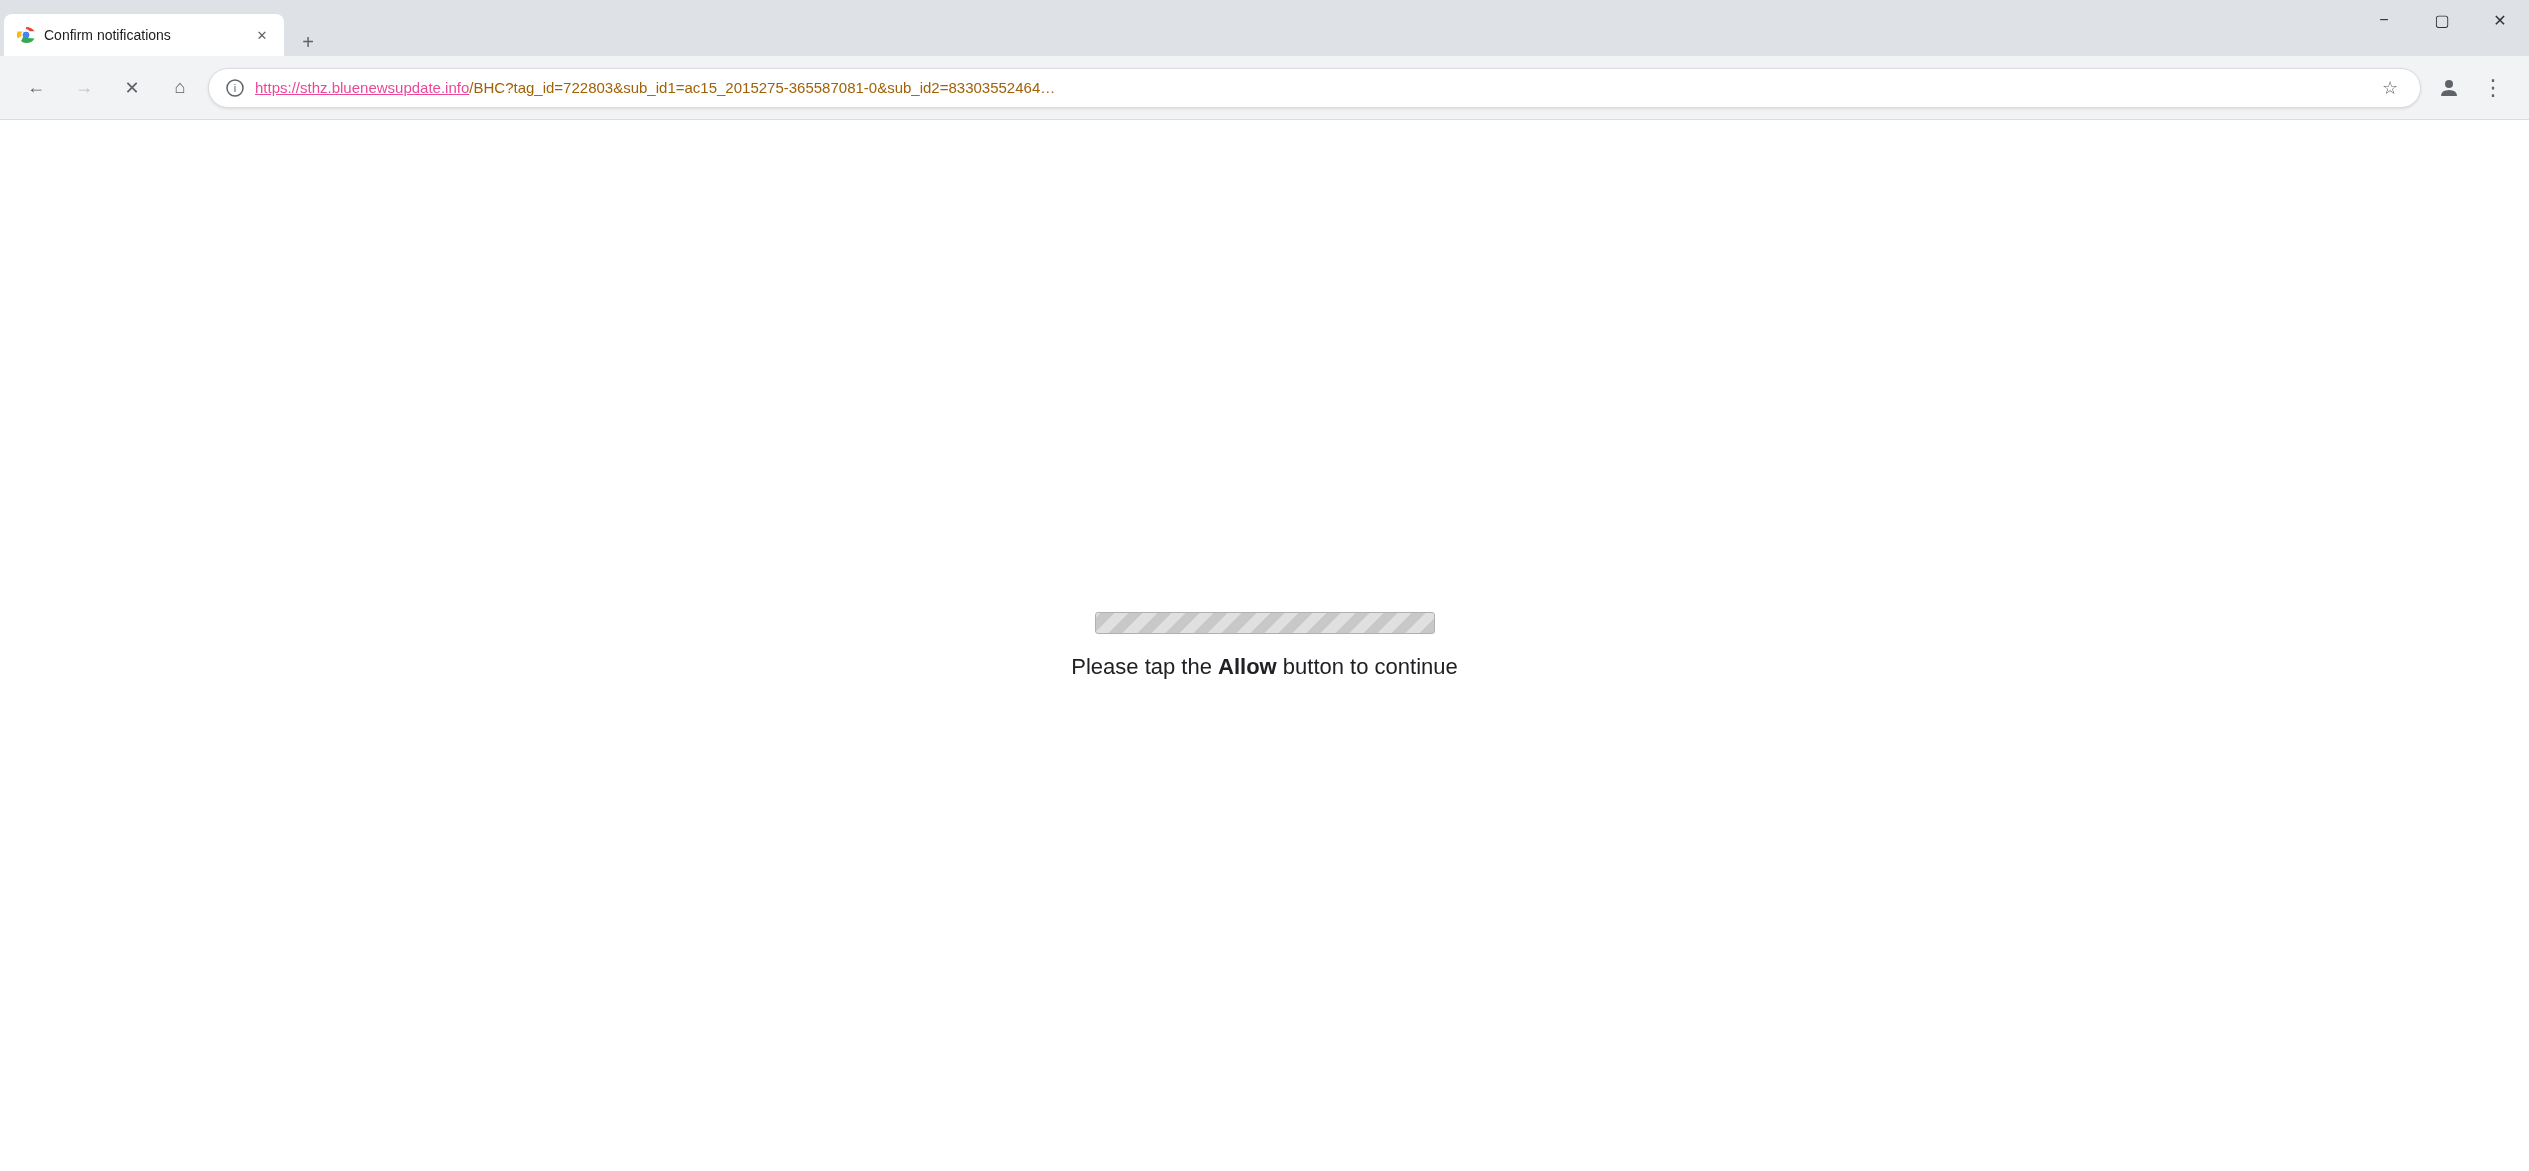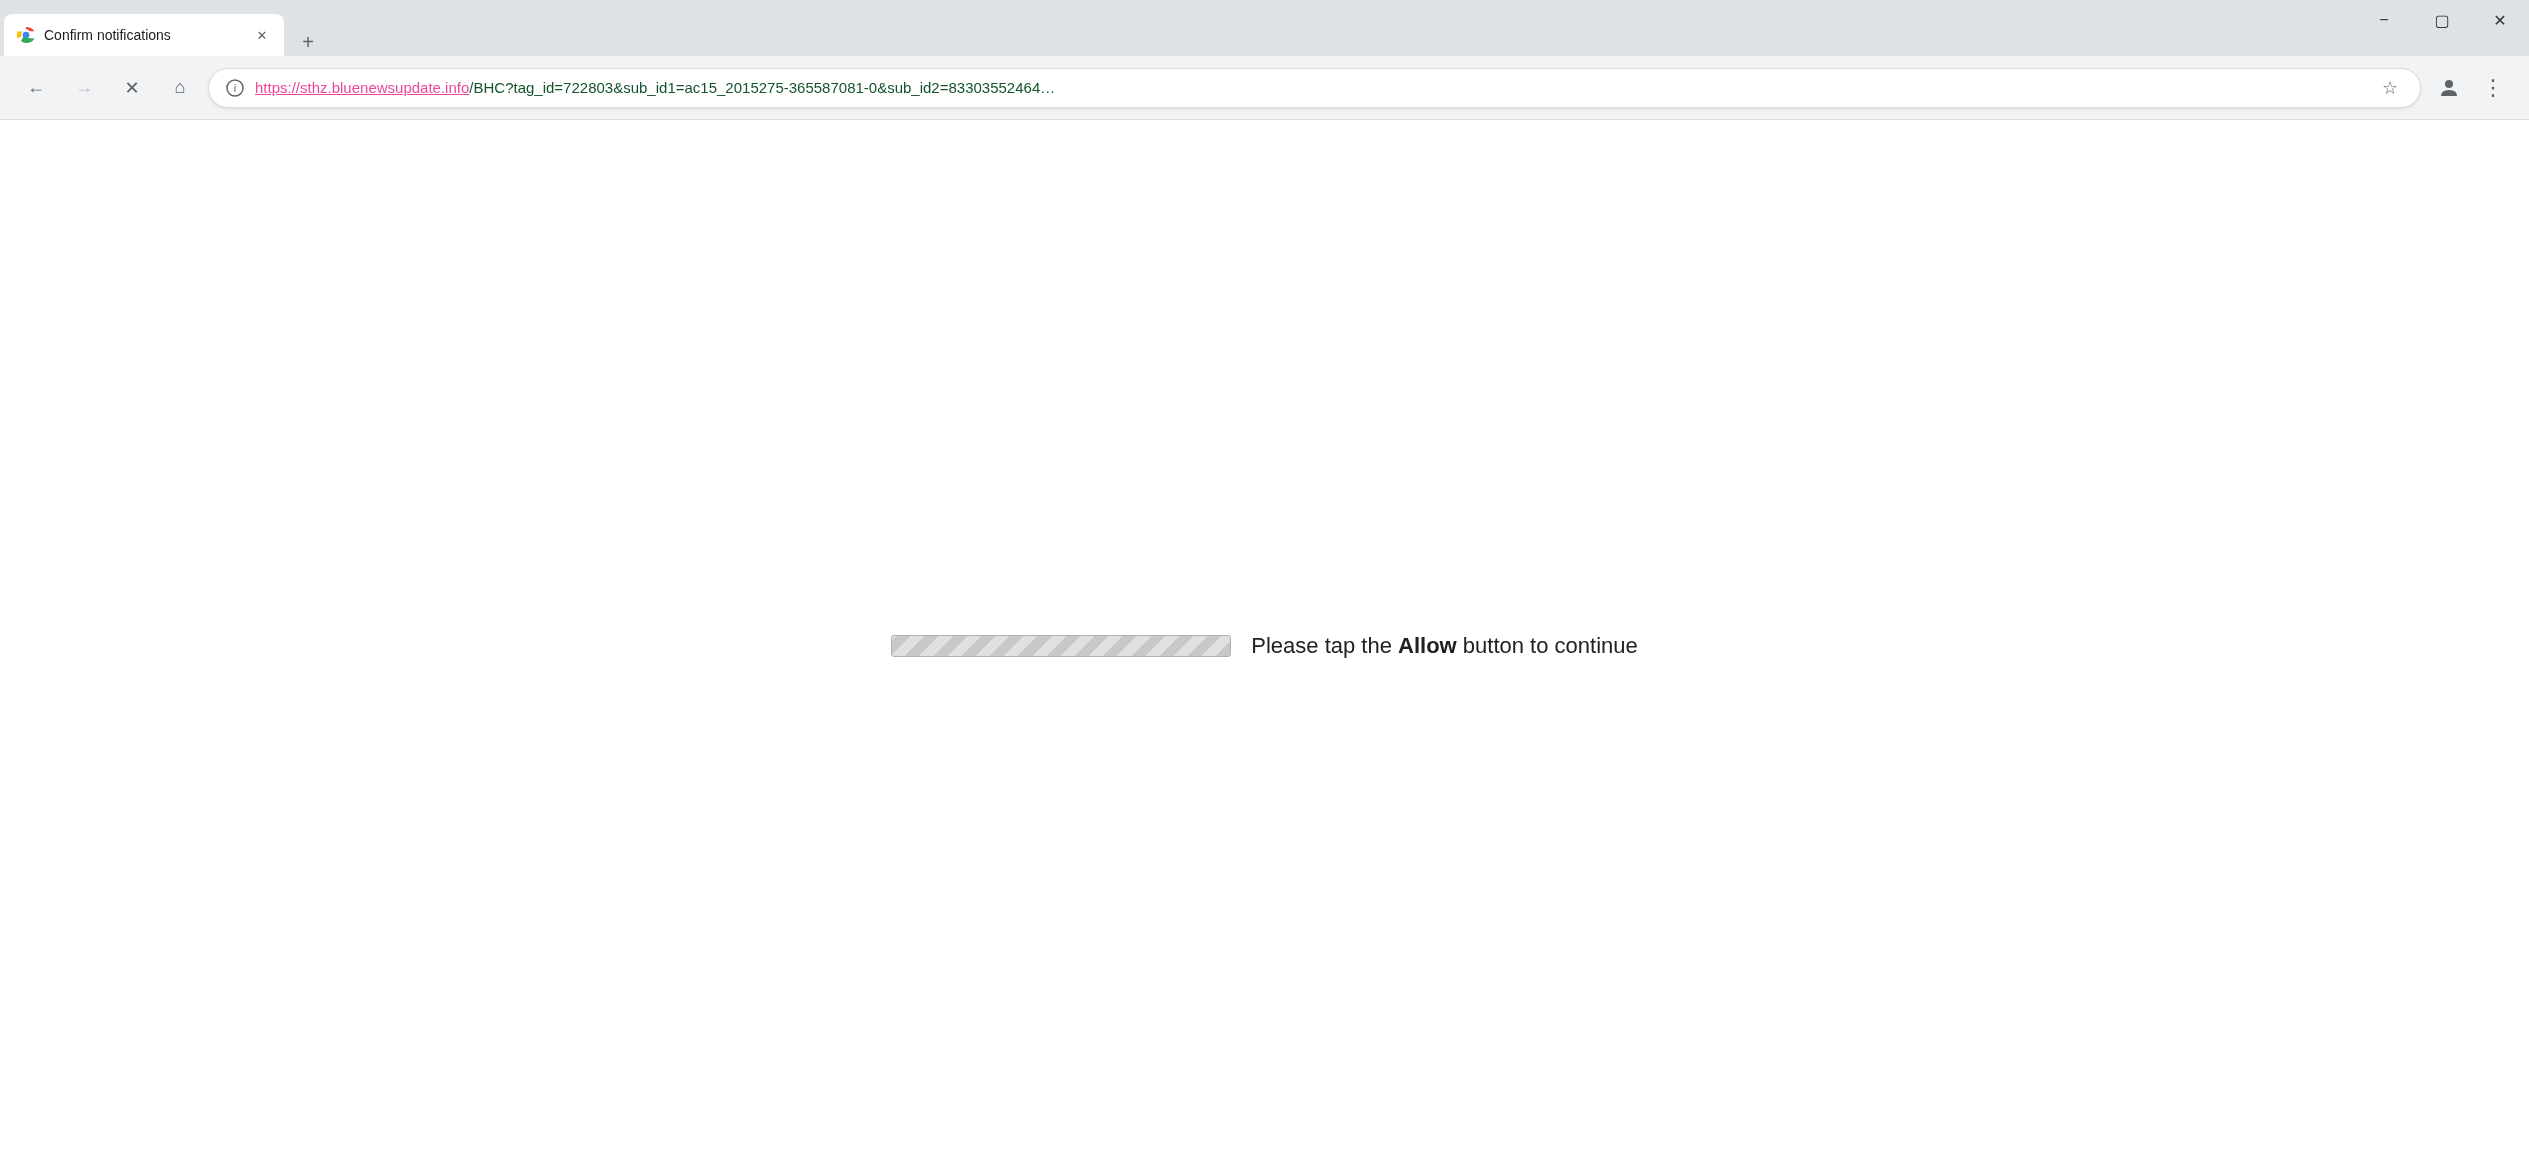--- a/index.html
+++ b/index.html
@@ -217,21 +217,21 @@
       background: transparent;
     }
 
     
     .page-content {
       flex: 1;
       background: #ffffff;
       display: flex;
       align-items: center;
       justify-content: center;
-      flex-direction: row;
+      flex-direction: column;
       gap: 20px;
     }
 
     .loading-bar-container {
       width: 340px;
       height: 22px;
     }
 
     .loading-bar {
       width: 100%;
@@ -300,21 +300,21 @@
     <button class="nav-btn">⌂</button>
 
     <div class="address-bar-container">
       <span class="info-icon">
         <svg width="18" height="18" viewBox="0 0 18 18" fill="none">
           <circle cx="9" cy="9" r="8" stroke="#5f6368" stroke-width="1.5"></circle>
           <text x="9" y="13" text-anchor="middle" font-size="11" fill="#5f6368" font-family="Arial">i</text>
         </svg>
       </span>
       <span class="address-text">
-        <span style="color:#ec4899;text-decoration:underline;">https://sthz.bluenewsupdate.info</span><span style="color:#14532d;">/BHC?tag_id=722803&amp;sub_id1=ac15_2015275-365587081-0&amp;sub_id2=83303552464…</span>
+        <span style="color:#ec4899;text-decoration:underline;">https://sthz.bluenewsupdate.info</span><span style="color:#a16207;">/BHC?tag_id=722803&amp;sub_id1=ac15_2015275-365587081-0&amp;sub_id2=83303552464…</span>
       </span>
       <span class="bookmark-btn">☆</span>
     </div>
 
     <div class="toolbar-right">
       <button class="toolbar-icon-btn">
         <svg width="24" height="24" viewBox="0 0 24 24" fill="#5f6368">
           <circle cx="12" cy="8" r="4"></circle>
           <path d="M4 20 Q4 14 12 14 Q20 14 20 20"></path>
         </svg>

